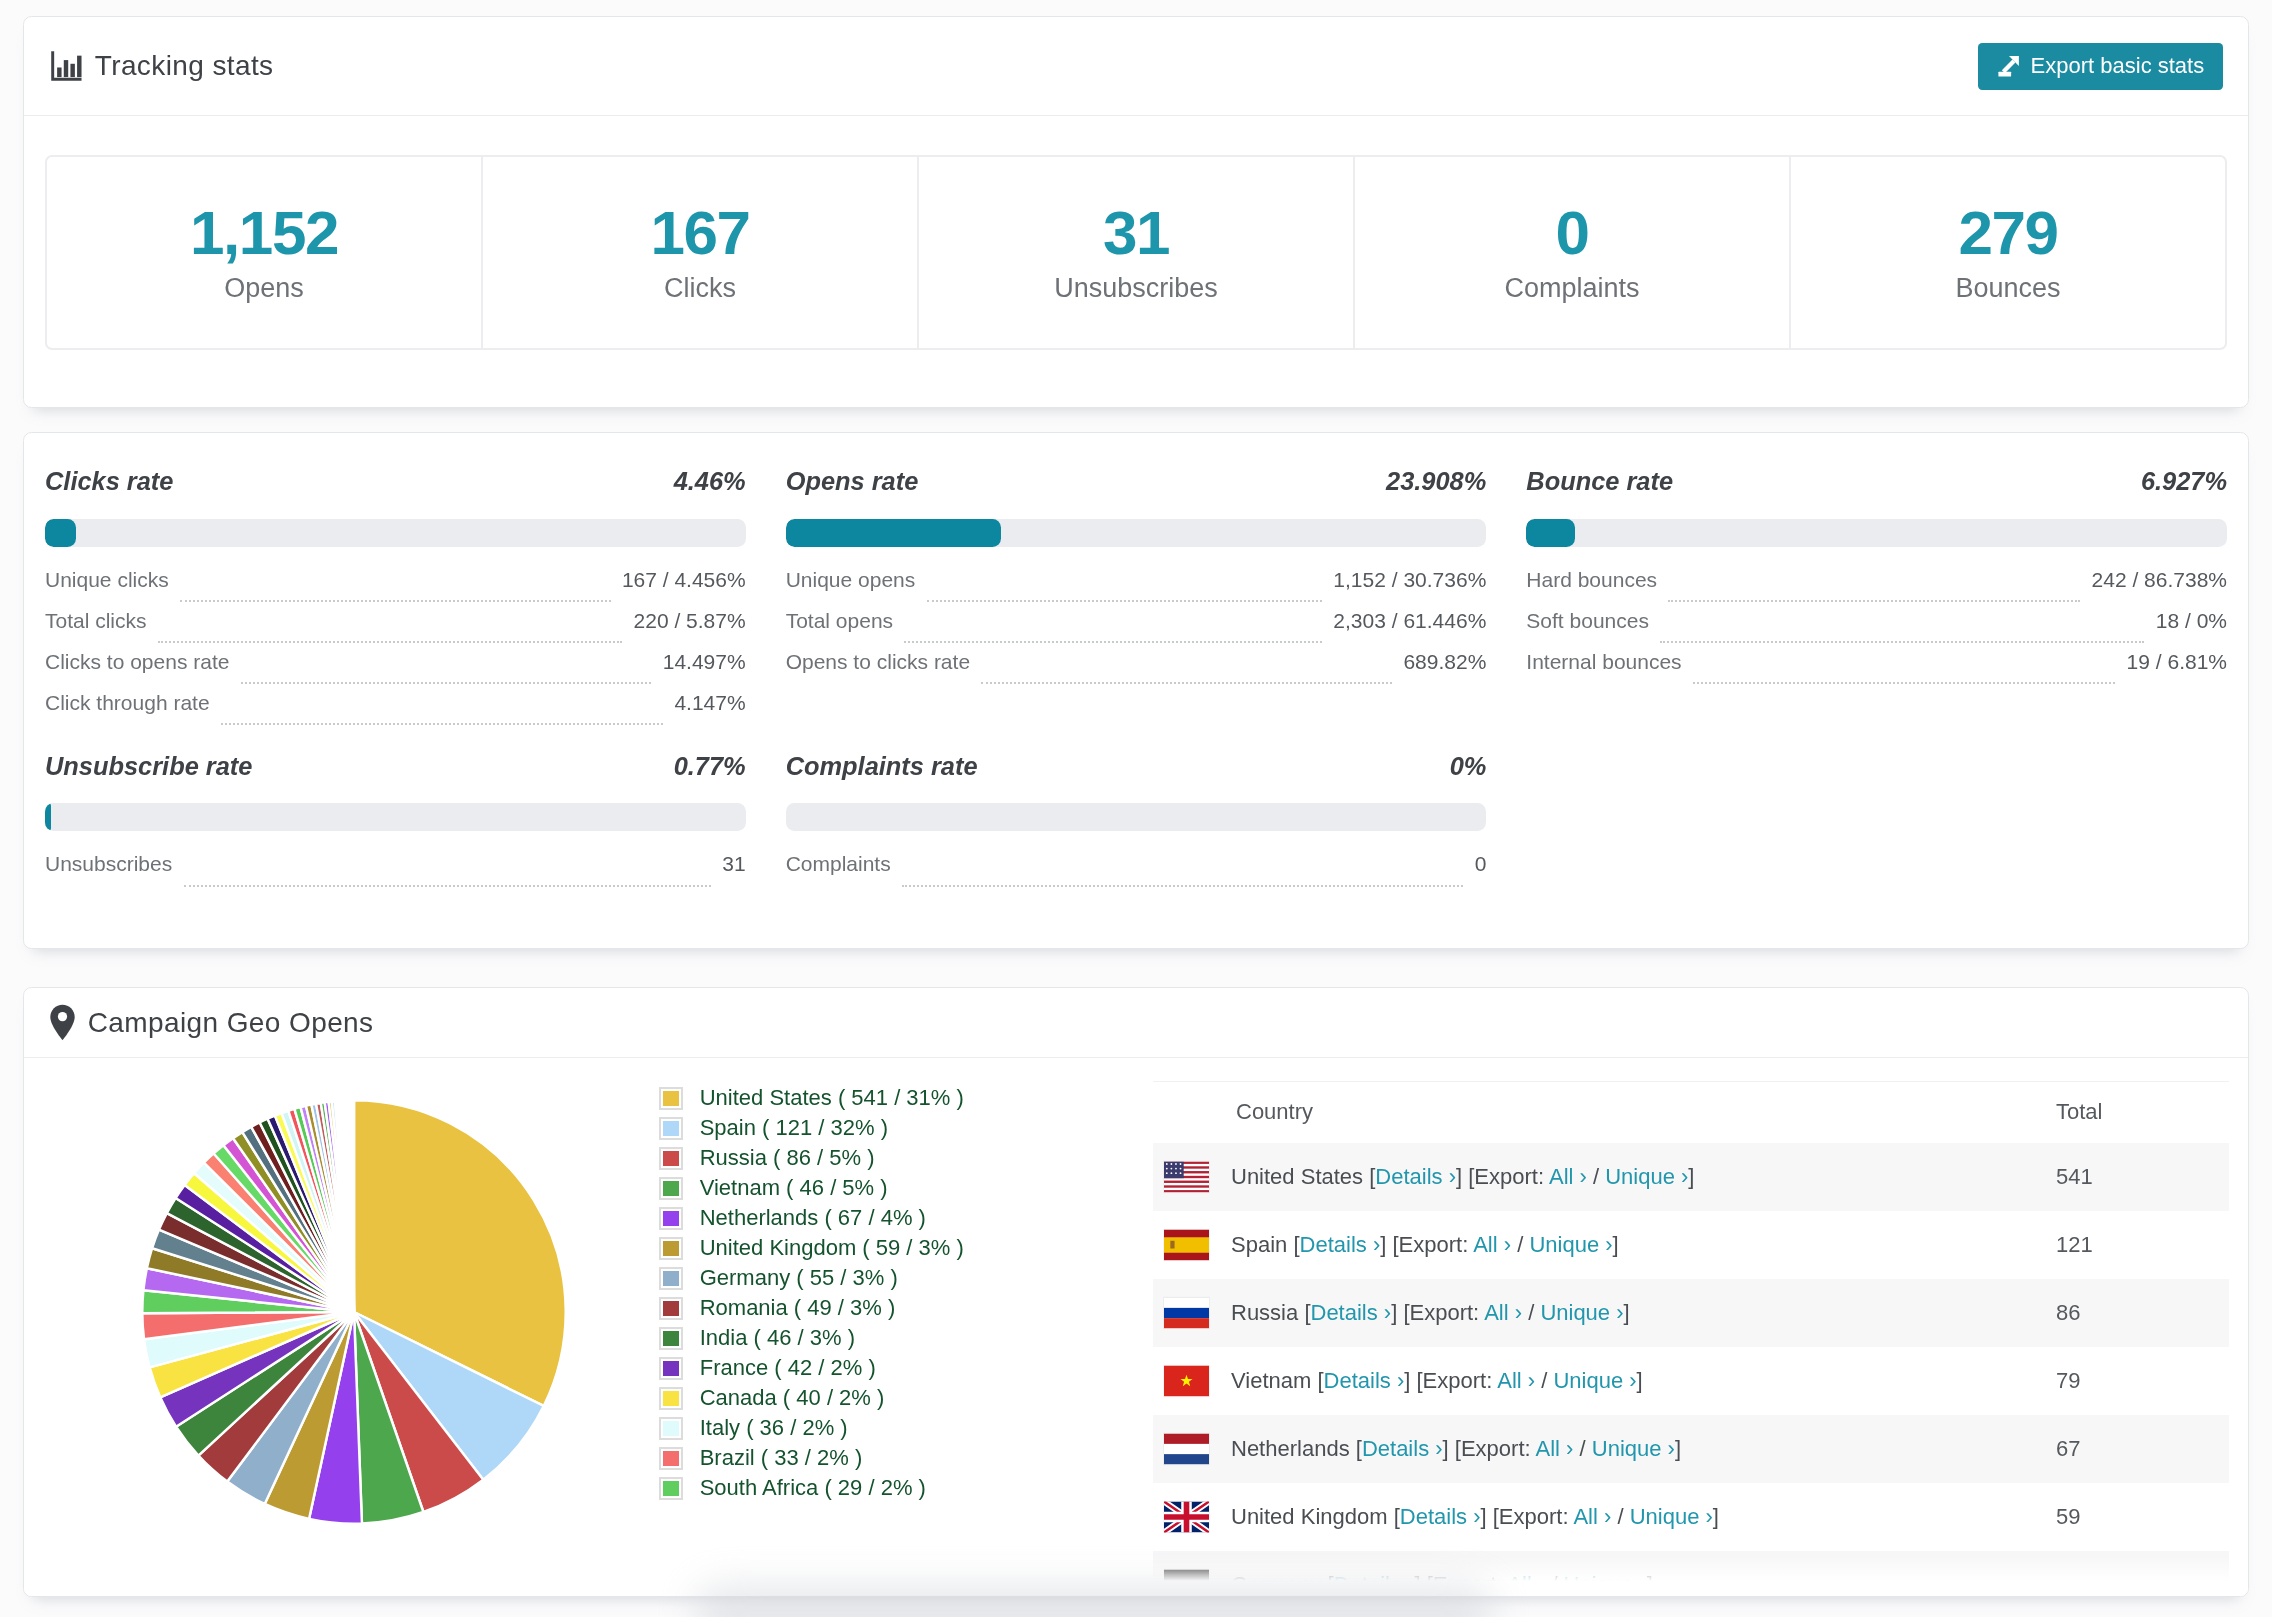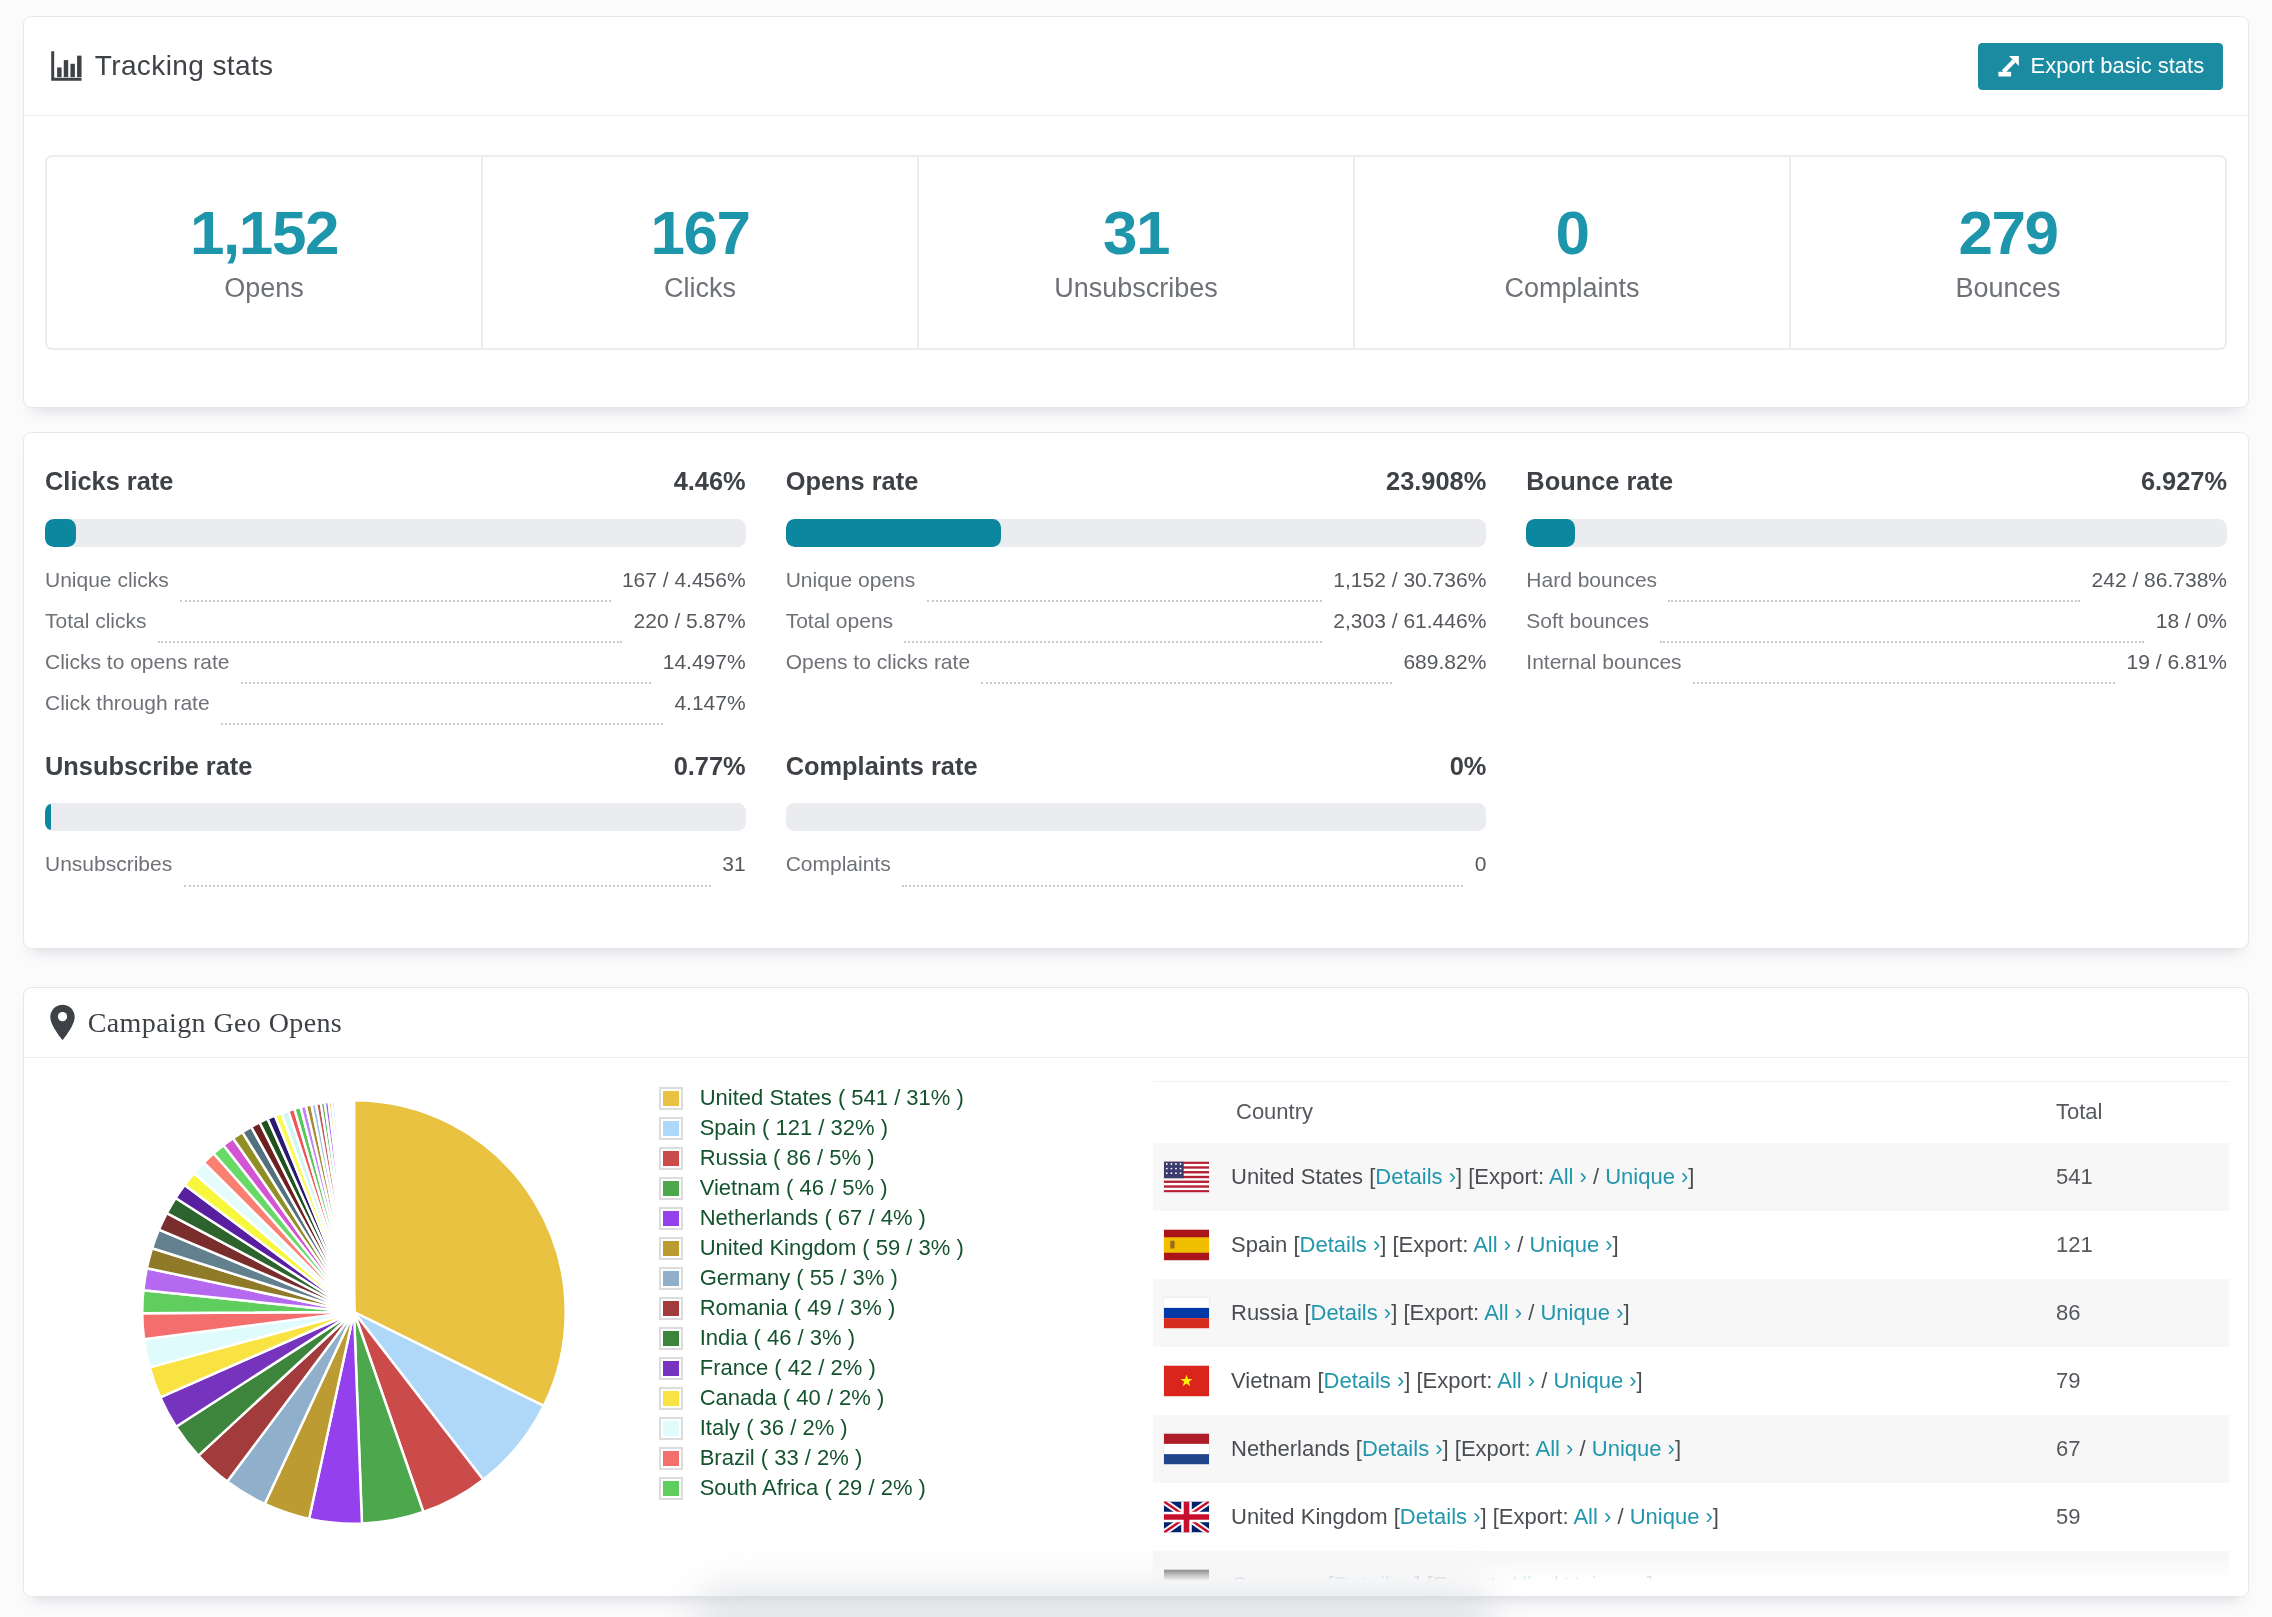--- a/index.html
+++ b/index.html
@@ -41,37 +41,37 @@
   .stat-cell + .stat-cell{border-left:2.1px solid #ededef;}
   .stat-value{font-size:62px;font-weight:700;color:#1d95ab;letter-spacing:-1.4px;line-height:64px;}
   .stat-label{font-size:27px;color:#6e7277;margin-top:8.5px;}
   
   #card-rates{top:432px;height:517px;}
   .rates-grid{
     display:grid;grid-template-columns:1fr 1fr 1fr;
     column-gap:40px;row-gap:20px;
     padding:34px 21px 0 21px;
   }
-  .rate-head{display:flex;align-items:baseline;height:39px;}
+  .rate-head{display:flex;align-items:baseline;height:39px;font-style:italic;}
   .rate-title{font-size:25.4px;font-weight:700;color:#3e4247;}
   .rate-value{margin-left:auto;font-size:25.4px;font-weight:700;color:#3e4247;}
   .bar-track{
     margin-top:12.7px;height:28px;background:#eaecef;border-radius:8.5px;position:relative;overflow:hidden;
   }
   .bar-fill{position:absolute;left:0;top:0;bottom:0;background:#0d87a0;border-radius:8.5px;}
   .rate-rows{margin-top:21px;}
   .rate-row{display:flex;align-items:baseline;height:41px;}
   .rate-row-label{font-size:21px;color:#6e7277;white-space:nowrap;}
   .rate-leader{flex:1;border-bottom:2.1px dotted #c9cacc;margin:0 11.3px 6.4px 11.3px;align-self:flex-end;}
   .rate-row-value{font-size:21px;color:#55595e;white-space:nowrap;}
   
   #card-geo{top:987px;height:610px;overflow:hidden;}
   .geo-head{
     height:70px;display:flex;align-items:center;padding:0 25.4px;
-    border-bottom:1.4px solid #ededef;box-sizing:border-box;font-family:Liberation Serif, serif;
+    border-bottom:1.4px solid #ededef;box-sizing:border-box;
   }
   .geo-body{position:relative;height:539px;}
   #pie-svg{position:absolute;left:83px;top:7px;}
   #legend{position:absolute;left:635px;top:25.4px;display:flex;flex-direction:column;}
   .legend-item{display:flex;align-items:center;height:30px;}
   .legend-swatch{
     width:15.5px;height:15.5px;border:2.1px solid #dcdcdc;background:#fff;padding:2.1px;margin-right:17px;
   }
   .legend-swatch > div{width:100%;height:100%;}
   .legend-label{font-size:22px;color:#14532d;}

